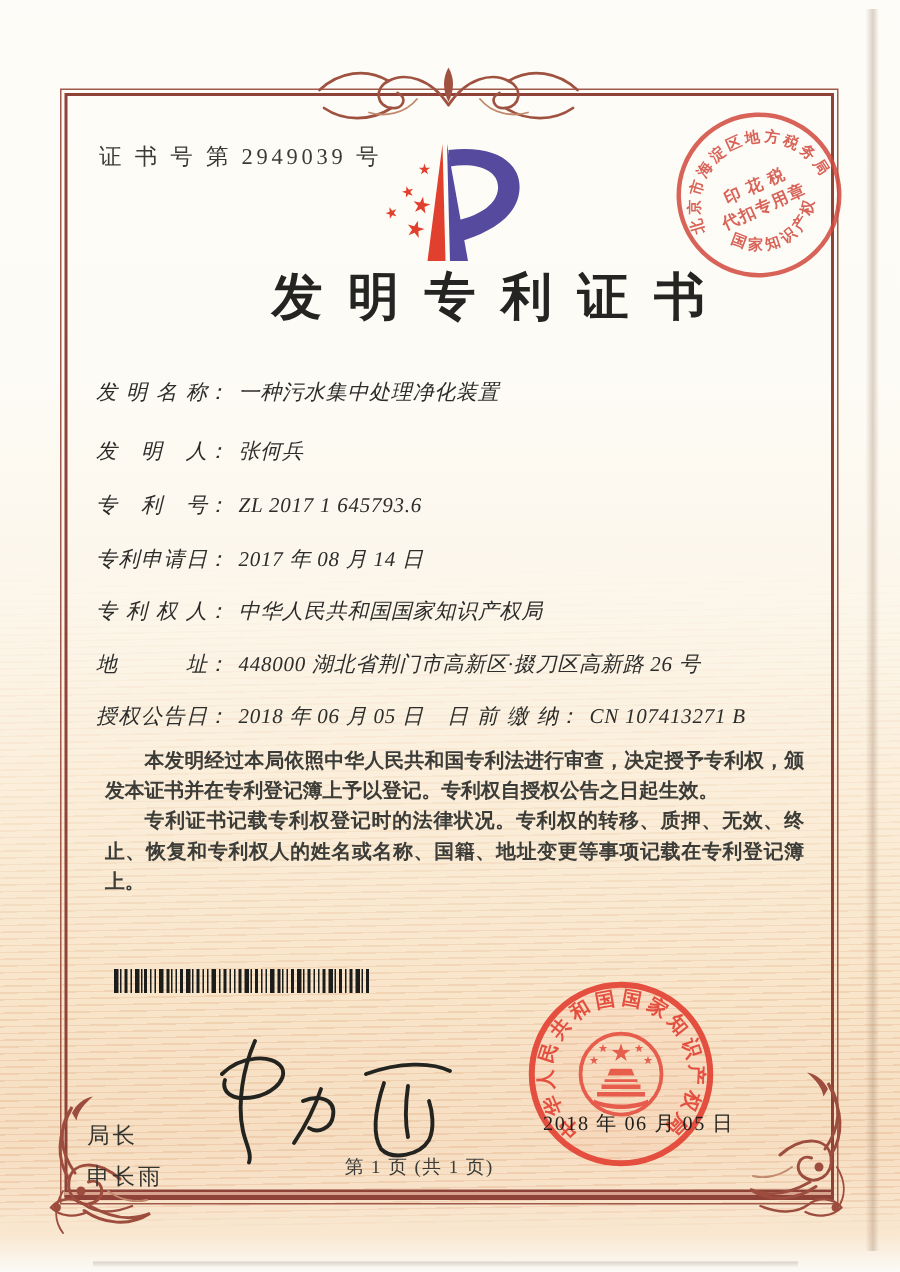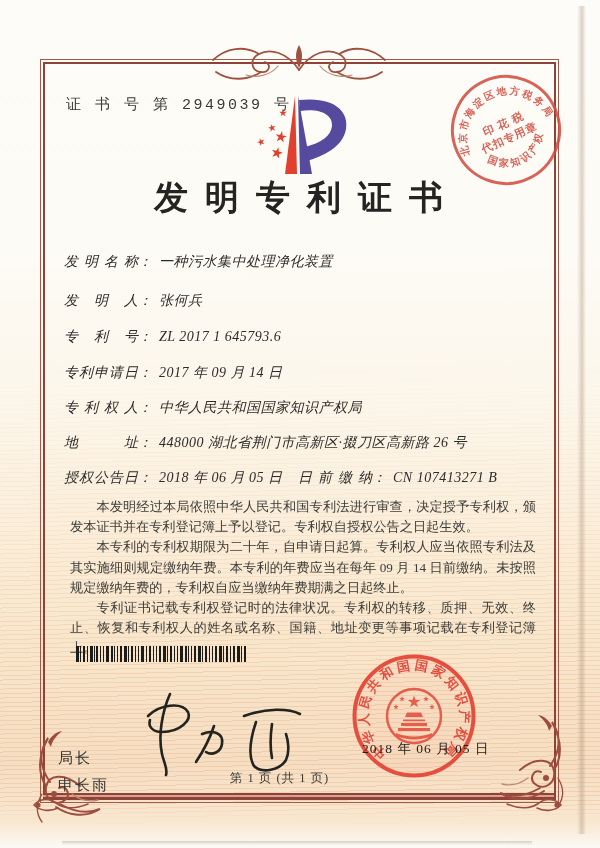--- a/index.html
+++ b/index.html
@@ -19,33 +19,33 @@
     border:1px solid #a05a4c;}
   .frame-inner{position:absolute;left:43px;top:62px;width:509px;height:734px;
     border:2px solid #8f4238;}
   .frame-bottom-band{position:absolute;left:43px;top:793px;width:511px;height:5px;
     background:linear-gradient(180deg,#8f4238 0 1.5px,#d8a38e 1.5px 3.5px,#8f4238 3.5px 5px);}
   .page-shadow-right{position:absolute;left:577px;top:6px;width:9px;height:828px;
     background:linear-gradient(90deg,rgba(170,140,115,0) 0%,rgba(160,128,104,.35) 55%,rgba(251,250,246,0) 100%);}
   .page-shadow-bottom{position:absolute;left:62px;top:841px;width:470px;height:4px;
     background:linear-gradient(180deg,rgba(150,140,130,.35),rgba(251,250,246,0));}
 
-  .cert-number{position:absolute;left:66px;top:95px;font-size:15px;letter-spacing:2.5px;color:#3a3a36;font-family:Liberation Mono, monospace;}
+  .cert-number{position:absolute;left:66px;top:95px;font-size:15px;letter-spacing:2.5px;color:#3a3a36;}
   .logo{position:absolute;left:247px;top:92px;width:110px;height:86px;}
   .title{position:absolute;left:40px;top:175px;width:517px;text-align:center;
-    font-size:34px;font-weight:600;color:#242422;letter-spacing:17px;text-indent:17px;}
+    font-size:34px;font-weight:600;color:#242422;letter-spacing:17px;text-indent:17px;padding-left:27px;}
 
   .frow{position:absolute;left:64px;font-size:14px;white-space:nowrap;color:#2c2c2a;font-style:italic;}
   .flabel{display:inline-block;width:74px;text-align:justify;text-align-last:justify;vertical-align:bottom;}
   .fcolon{display:inline-block;margin-right:7px;}
   .fvalue{letter-spacing:.5px;}
   .pair2{position:absolute;left:234px;top:0;white-space:nowrap;}
 
   .body-text{position:absolute;left:70px;top:497px;width:466px;font-size:13.2px;line-height:20.2px;
-    text-align:justify;color:#3c3c38;}
+    text-align:justify;color:#3c3c38;font-weight:bold;}
   .body-text p{margin:0;text-indent:2em;}
 
   .barcode{position:absolute;left:76px;top:646px;width:170px;height:16px;}
 
   .officer{position:absolute;left:58px;top:717px;font-size:15px;letter-spacing:2px;line-height:27px;color:#333330;margin-top:28px;}
   .signature{position:absolute;left:132px;top:688px;width:180px;height:90px;}
 
   .seal{position:absolute;left:350px;top:652px;width:128px;height:128px;opacity:.92;}
   .seal-date{position:absolute;left:362px;top:740px;font-size:13.5px;letter-spacing:1px;color:#1f1f1c;z-index:3;}
 
@@ -143,38 +143,37 @@
 <div class="frow" style="top:253px">
   <span class="flabel">发明名称</span><span class="fcolon">：</span><span class="fvalue">一种污水集中处理净化装置</span>
 </div>
 <div class="frow" style="top:292px">
   <span class="flabel">发明人</span><span class="fcolon">：</span><span class="fvalue">张何兵</span>
 </div>
 <div class="frow" style="top:328px">
   <span class="flabel">专利号</span><span class="fcolon">：</span><span class="fvalue">ZL 2017 1 645793.6</span>
 </div>
 <div class="frow" style="top:364px">
-  <span class="flabel">专利申请日</span><span class="fcolon">：</span><span class="fvalue">2017 年 09 月 14 日</span>
+  <span class="flabel">专利申请日</span><span class="fcolon">：</span><span class="fvalue">2017 年 08 月 14 日</span>
 </div>
 <div class="frow" style="top:399px">
   <span class="flabel">专利权人</span><span class="fcolon">：</span><span class="fvalue">中华人民共和国国家知识产权局</span>
 </div>
 <div class="frow" style="top:434px">
   <span class="flabel">地址</span><span class="fcolon">：</span><span class="fvalue">448000 湖北省荆门市高新区·掇刀区高新路 26 号</span>
 </div>
 <div class="frow" style="top:469px">
   <span class="flabel">授权公告日</span><span class="fcolon">：</span><span class="fvalue">2018 年 06 月 05 日</span>
   <span class="pair2">
     <span class="flabel">日前缴纳</span><span class="fcolon">：</span><span class="fvalue">CN 107413271 B</span>
   </span>
 </div>
 
 <div class="body-text">
   <p>本发明经过本局依照中华人民共和国专利法进行审查，决定授予专利权，颁发本证书并在专利登记簿上予以登记。专利权自授权公告之日起生效。</p>
-  <p>本专利的专利权期限为二十年，自申请日起算。专利权人应当依照专利法及其实施细则规定缴纳年费。本专利的年费应当在每年 09 月 14 日前缴纳。未按照规定缴纳年费的，专利权自应当缴纳年费期满之日起终止。</p>
   <p>专利证书记载专利权登记时的法律状况。专利权的转移、质押、无效、终止、恢复和专利权人的姓名或名称、国籍、地址变更等事项记载在专利登记簿上。</p>
 </div>
 
 <svg class="barcode" viewBox="0 0 170 16" preserveAspectRatio="none">
   <path fill="#1c1c1a" d="M0 0h3v16h-3z M4 0h1v16h-1z M7 0h2v16h-2z M11 0h1v16h-1z M14 0h3v16h-3z M18 0h1v16h-1z M20 0h2v16h-2z M24 0h1v16h-1z M27 0h1v16h-1z M30 0h3v16h-3z M35 0h2v16h-2z M38 0h1v16h-1z M41 0h1v16h-1z M44 0h2v16h-2z M48 0h3v16h-3z M52 0h1v16h-1z M55 0h2v16h-2z M59 0h1v16h-1z M62 0h1v16h-1z M65 0h3v16h-3z M70 0h1v16h-1z M73 0h2v16h-2z M77 0h1v16h-1z M80 0h1v16h-1z M83 0h2v16h-2z M87 0h3v16h-3z M91 0h1v16h-1z M94 0h2v16h-2z M98 0h1v16h-1z M101 0h1v16h-1z M104 0h3v16h-3z M109 0h2v16h-2z M112 0h1v16h-1z M115 0h1v16h-1z M118 0h2v16h-2z M122 0h3v16h-3z M126 0h1v16h-1z M129 0h2v16h-2z M133 0h1v16h-1z M136 0h1v16h-1z M139 0h2v16h-2z M143 0h3v16h-3z M147 0h1v16h-1z M150 0h2v16h-2z M154 0h1v16h-1z M157 0h2v16h-2z M161 0h3v16h-3z M165 0h1v16h-1z M168 0h2v16h-2z"></path>
 </svg>
 
 <div class="officer">
   <div>局长</div>
   <div>申长雨</div>

